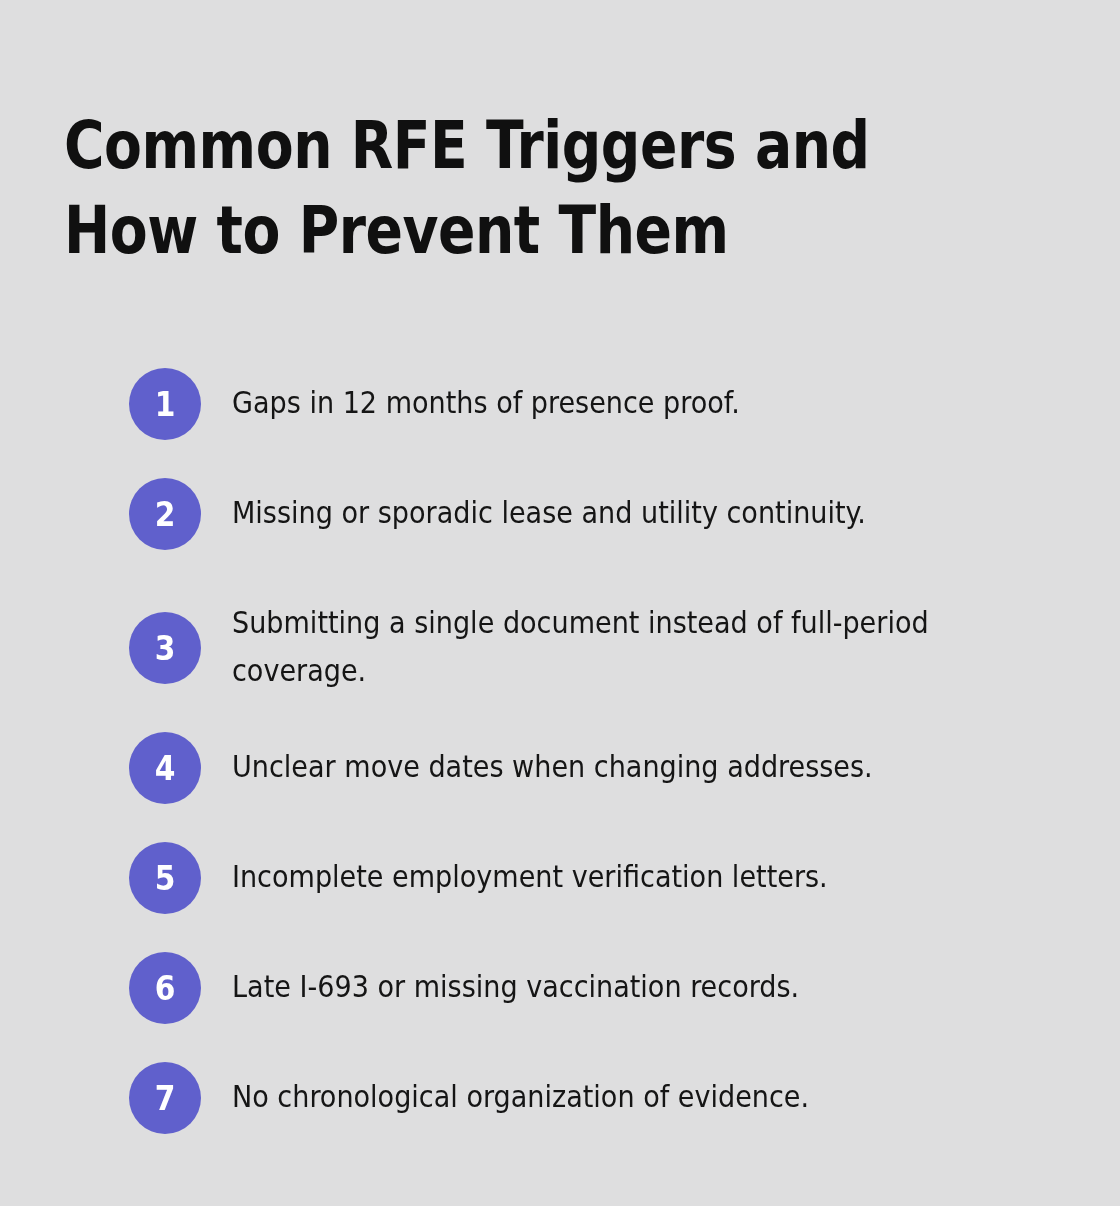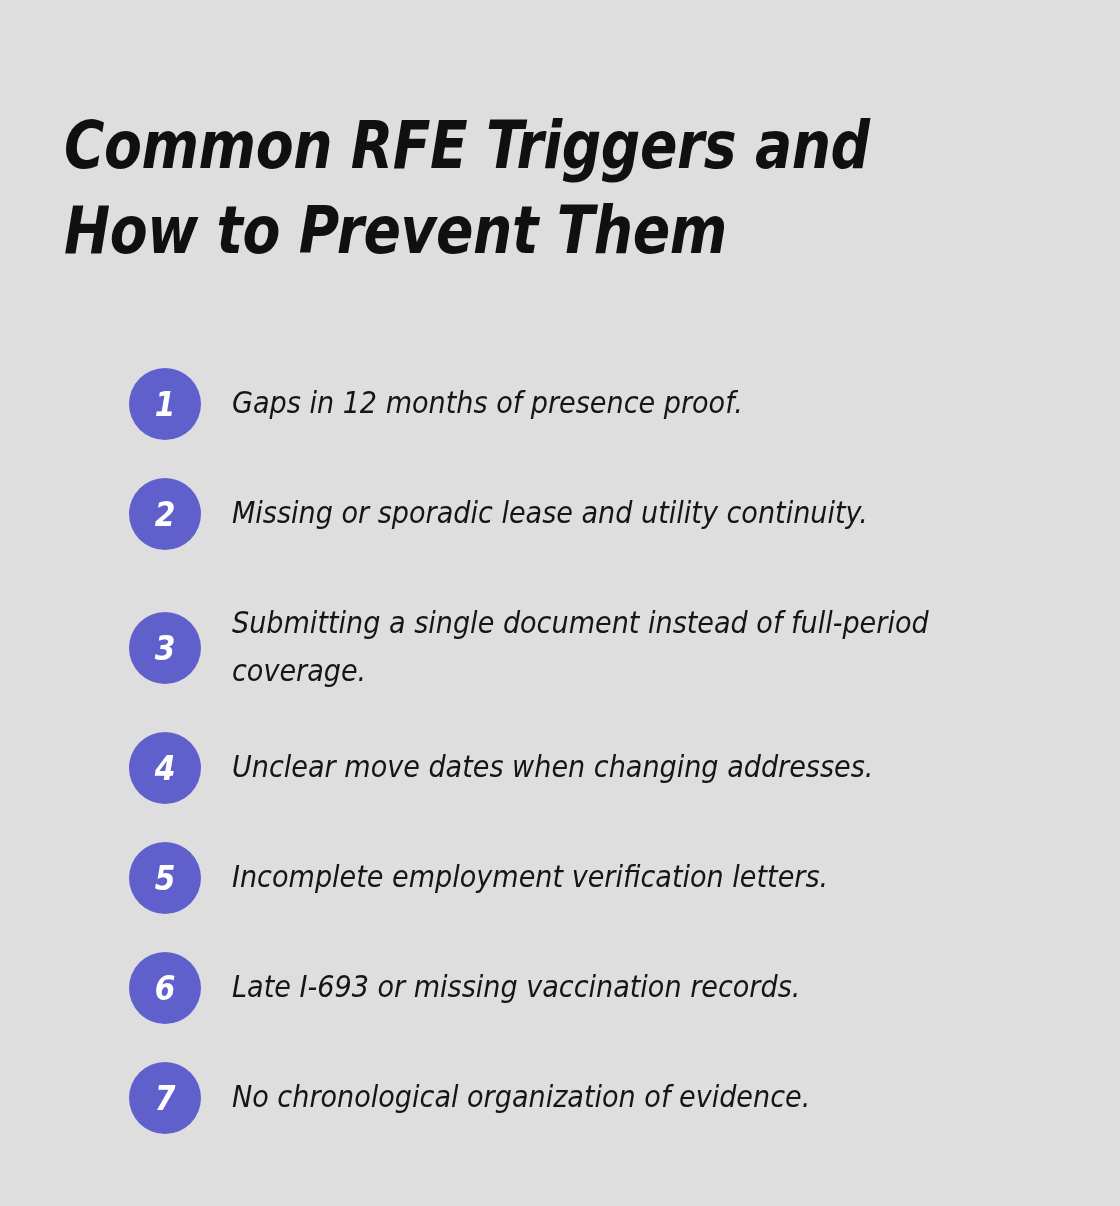--- a/index.html
+++ b/index.html
@@ -14,21 +14,20 @@
     font-family: "Liberation Sans", sans-serif;
     overflow: hidden;
   }
 
   .infographic {
     position: relative;
     width: 1120px;
     height: 1206px;
     background: #dededf;
     box-sizing: border-box;
-    font-style: italic;
   }
 
   
   .title-block {
     position: absolute;
     left: 64px;
     top: 103px;
     width: 1000px;
   }
   .title {

